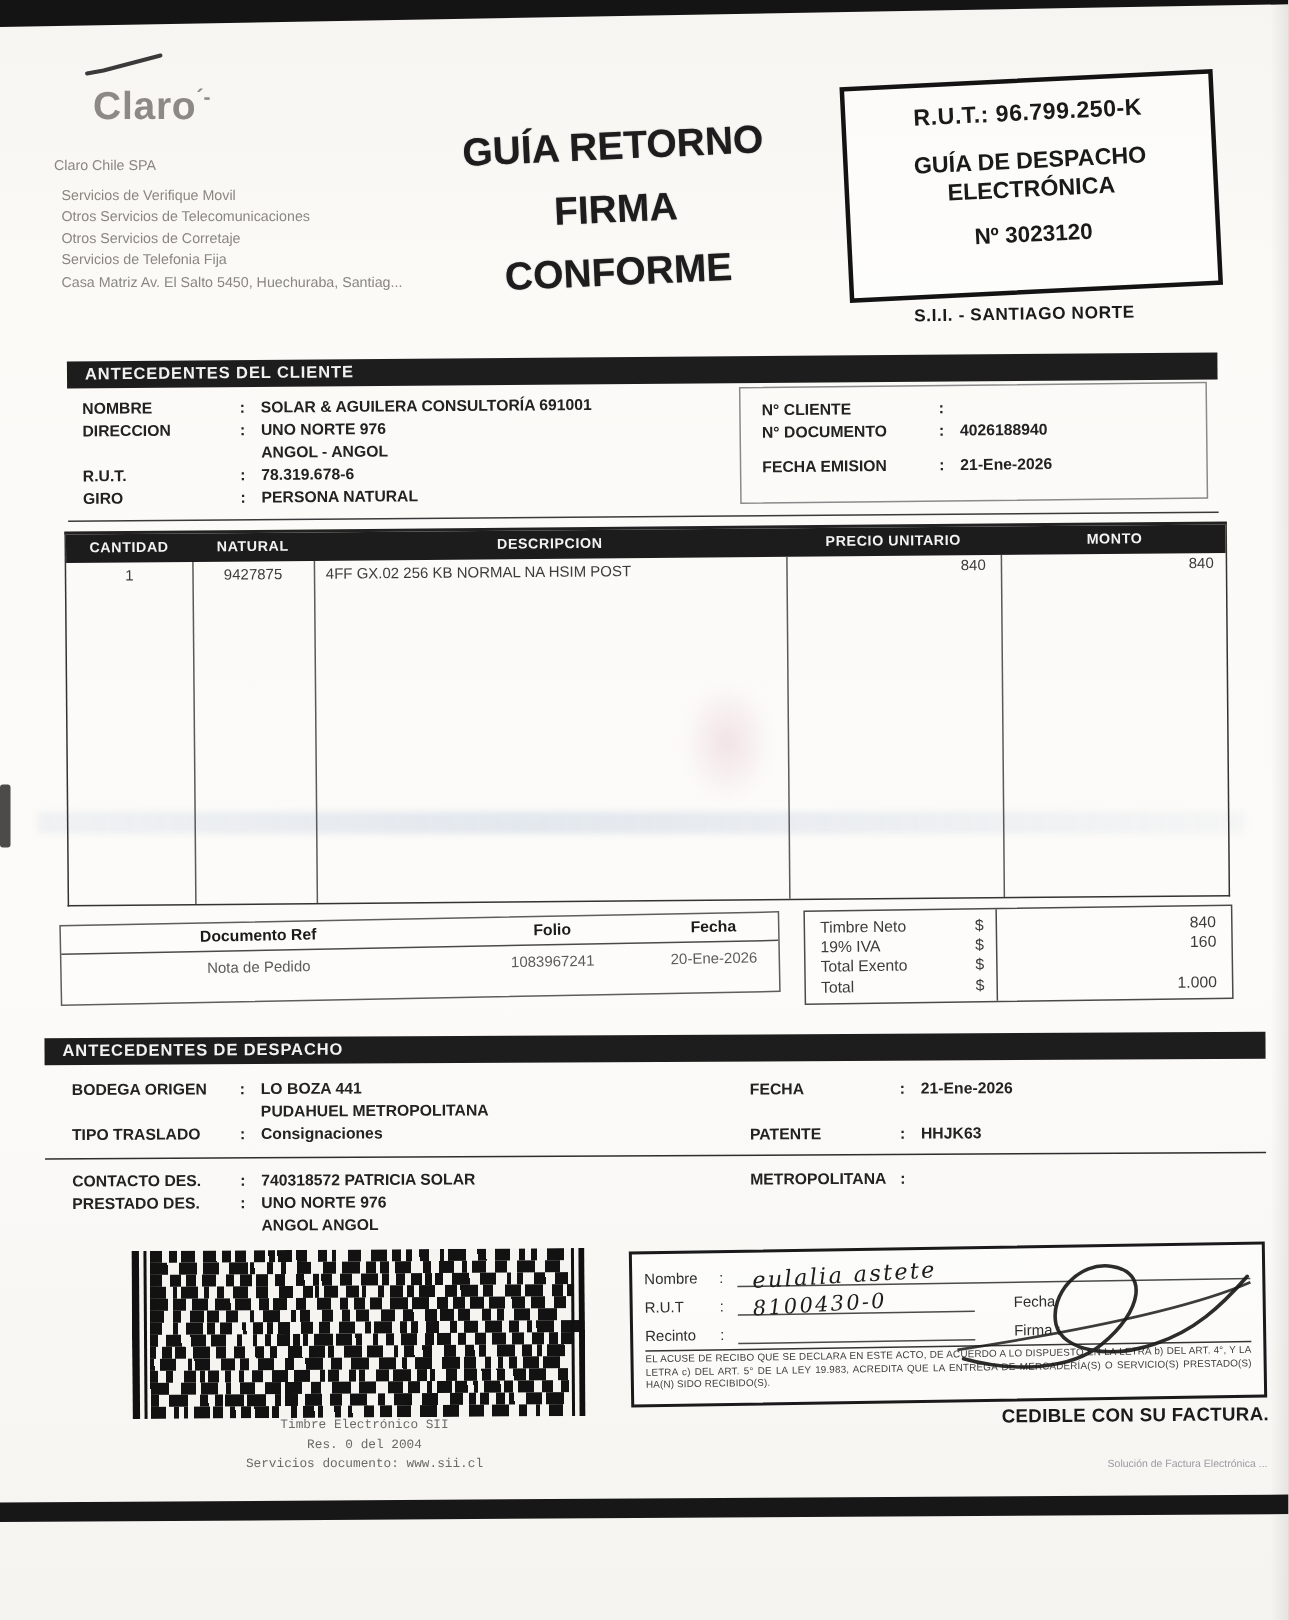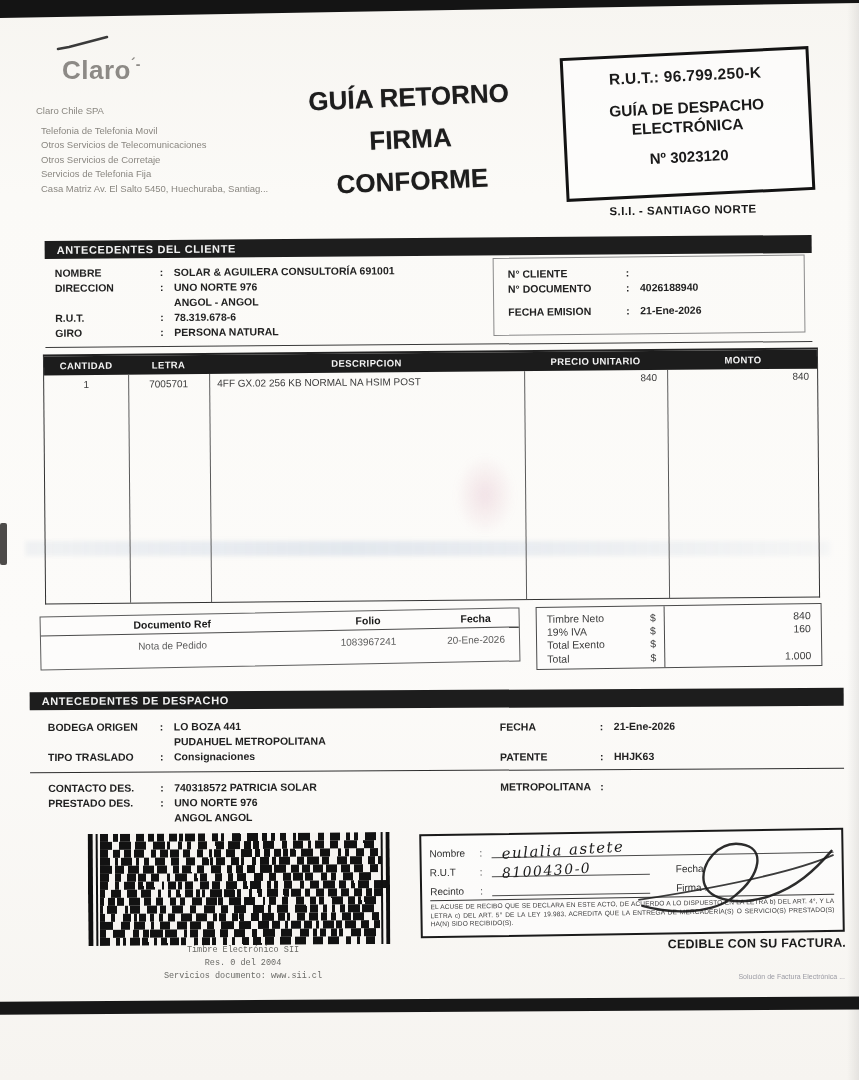--- a/index.html
+++ b/index.html
@@ -134,21 +134,21 @@
 
   <svg class="abs pen-check" viewBox="0 0 56 20">
     <path d="M3 16 L14 14 L52 4" stroke="#3a3a3a" stroke-width="2.6" fill="none" stroke-linecap="round"></path>
   </svg>
 
   <div class="abs logo">
     <span>Claro</span><span class="logo-accent">´-</span>
   </div>
   <div class="abs company-info">
     <div class="ci-first">Claro Chile SPA</div>
-    <div class="ci-indent">Telefonia de Telefonia Movil</div>
+    <div class="ci-indent">Servicios de Verifique Movil</div>
     <div class="ci-indent">Otros Servicios de Telecomunicaciones</div>
     <div class="ci-indent">Otros Servicios de Corretaje</div>
     <div class="ci-indent">Servicios de Telefonia Fija</div>
     <div class="ci-indent">Casa Matriz Av. El Salto 5450, Huechuraba, Santiag...</div>
   </div>
 
   <div class="abs stamp-title">
     <div>GUÍA RETORNO</div>
     <div>FIRMA CONFORME</div>
   </div>
@@ -206,33 +206,33 @@
           <span class="fld-colon">:</span>
           <span class="fld-value">21-Ene-2026</span>
         </div>
       </div>
     </div>
   </div>
 
   <div class="abs items-table">
     <div class="items-header">
       <span class="c1">CANTIDAD</span>
-      <span class="c2">LETRA</span>
+      <span class="c2">NATURAL</span>
       <span class="c3">DESCRIPCION</span>
       <span class="c4">PRECIO UNITARIO</span>
       <span class="c5">MONTO</span>
     </div>
     <div class="items-body">
       <div class="vline" style="left:84px"></div>
       <div class="vline" style="left:165px"></div>
       <div class="vline" style="left:480px"></div>
       <div class="vline" style="left:623px"></div>
       <div class="item-row">
         <span class="c1">1</span>
-        <span class="c2">7005701</span>
+        <span class="c2">9427875</span>
         <span class="c3">4FF GX.02 256 KB NORMAL NA HSIM POST</span>
         <span class="c4">840</span>
         <span class="c5">840</span>
       </div>
     </div>
   </div>
 
   <div class="abs ref-table">
     <div class="ref-header">
       <span class="rc1">Documento Ref</span>

